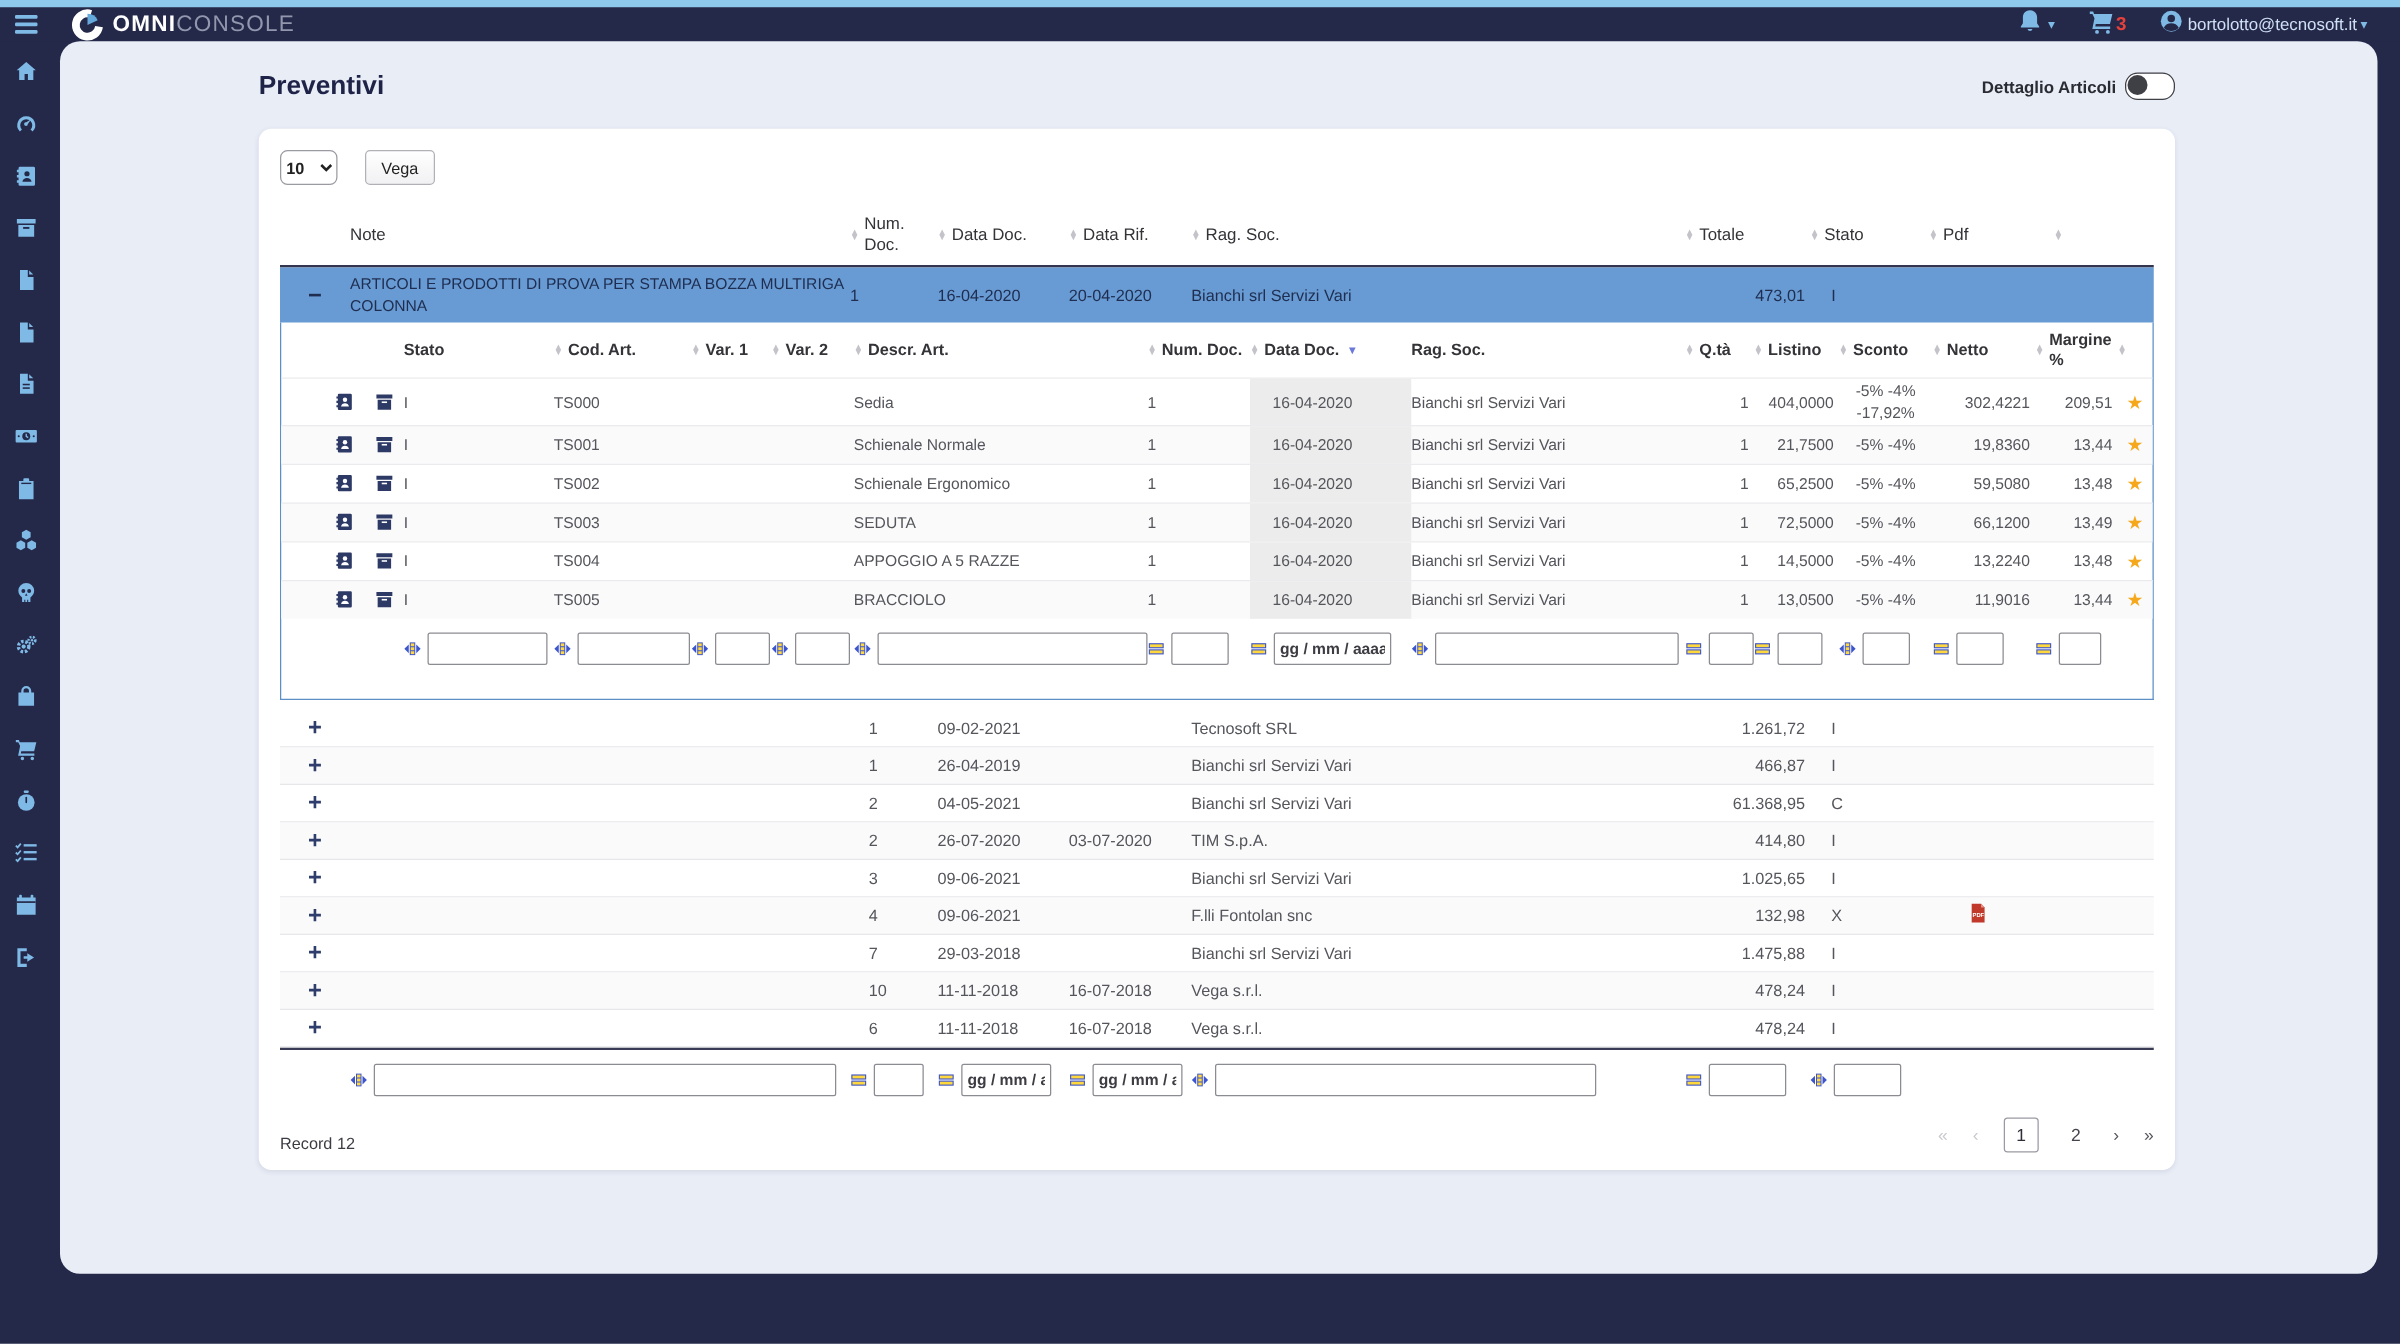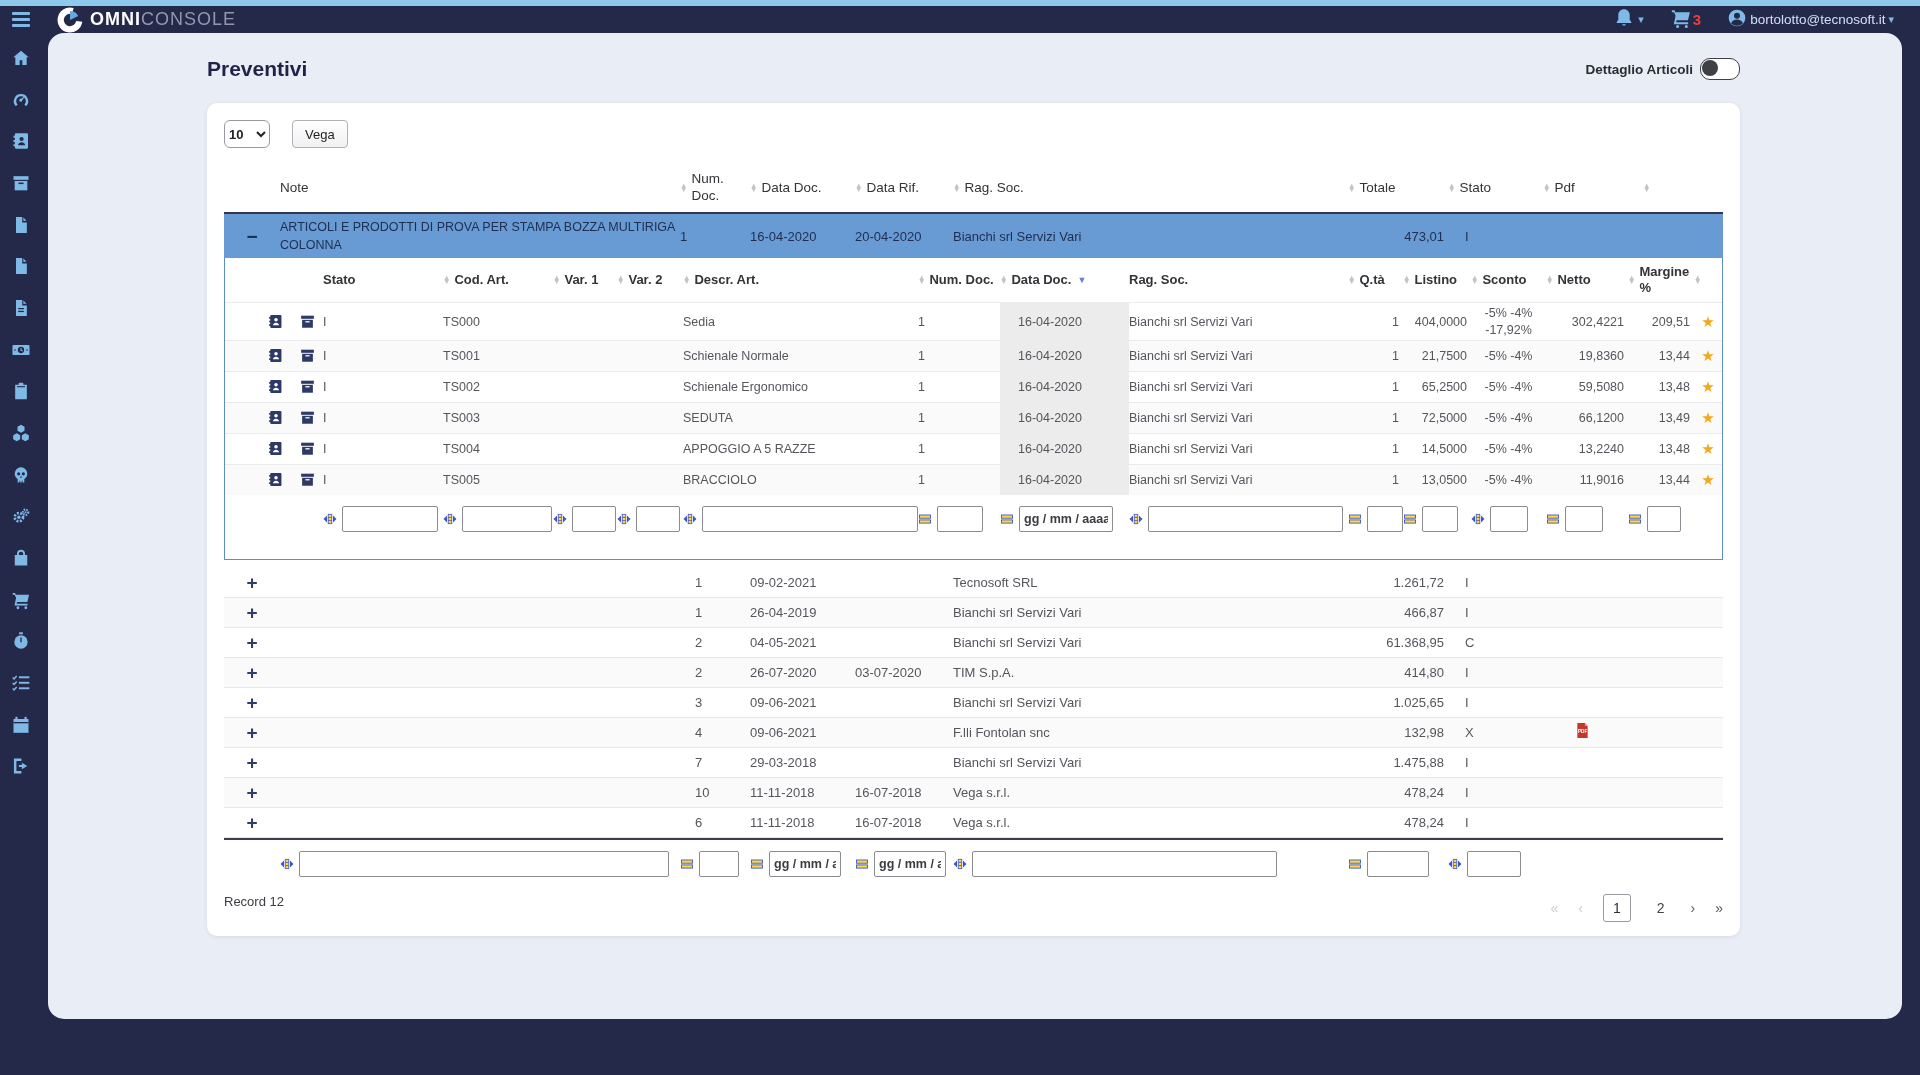--- a/index.html
+++ b/index.html
@@ -86,21 +86,21 @@
   .ficon{width:14px;height:14px;flex:0 0 auto;cursor:pointer;}
   .finput{height:24px;border:1px solid #8b8b92;border-radius:2px;background:#fff;font-size:12px;padding:0 4px;
           font-family:"Liberation Sans",sans-serif;min-width:0;}
   .finput::placeholder{color:#3c3c42;font-weight:700;font-size:12.5px;}
   
   .mdata{min-height:29px;border-bottom:1px solid #e7e7ea;}
   .mdata:nth-child(even){background:#fafafb;}
   .collapsed-rows{margin-top:8px;border-bottom:2px solid #3a3b55;}
   .pdf-cell svg{width:15px;height:17px;}
   
-  .pagefoot{display:flex;align-items:flex-start;margin-top:14px;}
+  .pagefoot{display:flex;align-items:flex-end;margin-top:14px;}
   .record-label{font-size:13px;color:#3c3c44;}
   .pager{margin-left:auto;display:flex;align-items:center;gap:20px;font-size:14px;}
   .pg-nav{color:#55565e;cursor:pointer;}
   .pg-nav.disabled{color:#c9c9cf;cursor:default;}
   .pg-num{color:#44444c;cursor:pointer;padding:4px 6px;}
   .pg-num.active{border:1px solid #9a9aa2;border-radius:3px;background:#fff;padding:5px 9px;color:#2e2e36;}
 </style>
 </head>
 <body>
 

